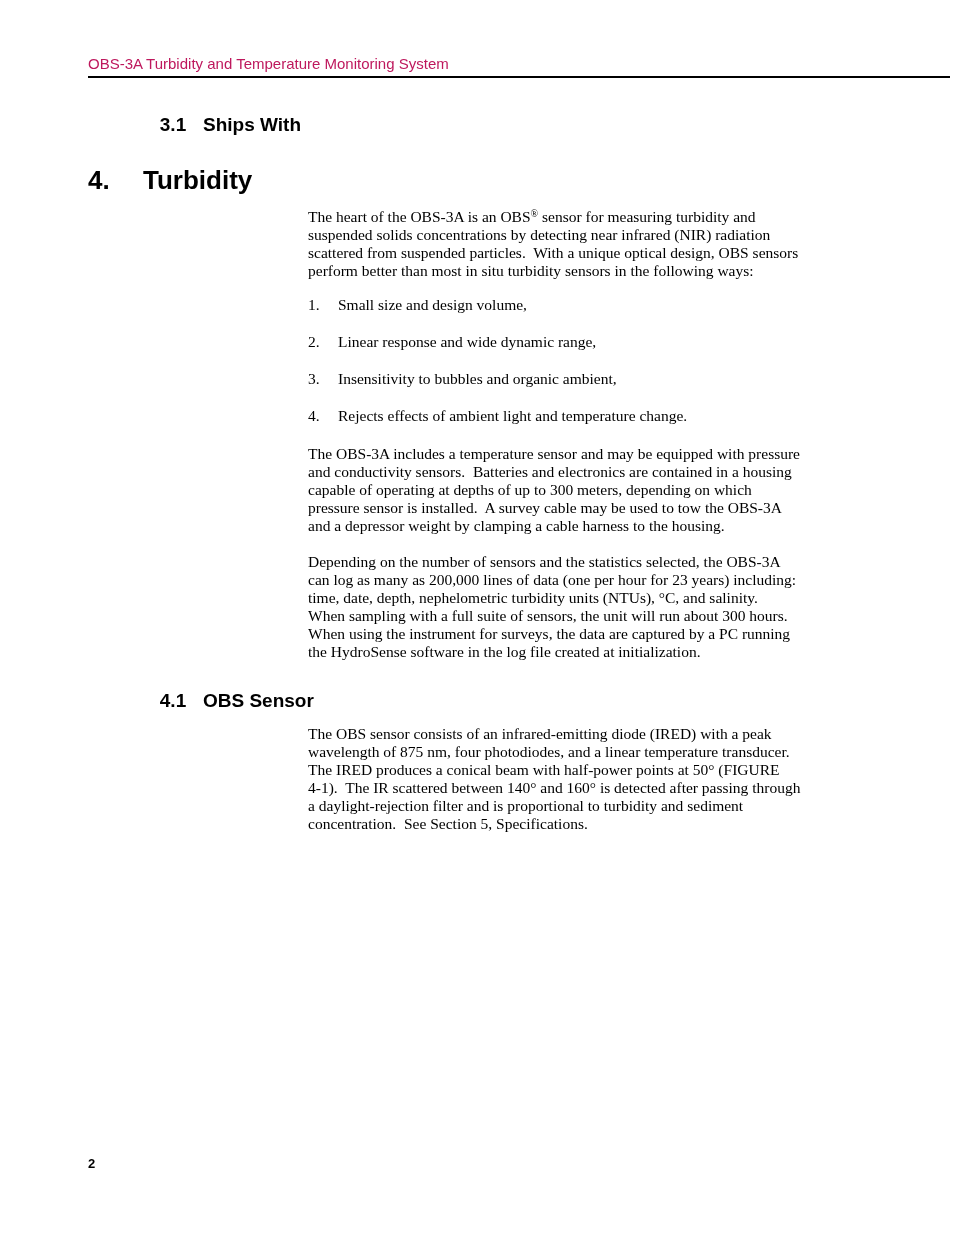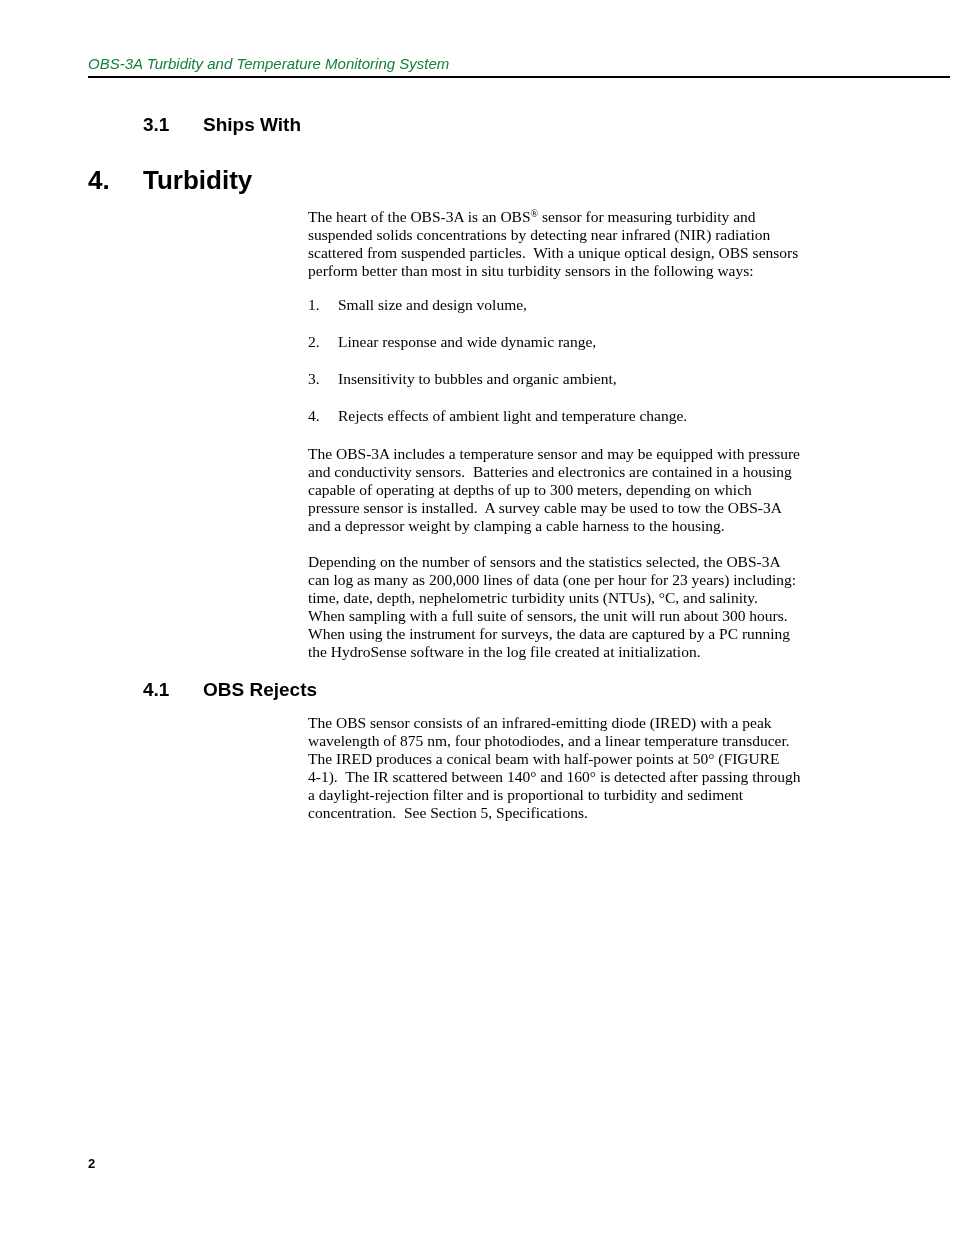--- a/index.html
+++ b/index.html
@@ -13,44 +13,43 @@
     position: relative;
     width: 954px;
     height: 1235px;
     background: #ffffff;
     overflow: hidden;
   }
   
   .running-header {
     margin: 55px 0 0 88px;
     font-family: "Liberation Sans", "DejaVu Sans", sans-serif;
-    font-style: italic;
     font-size: 15px;
     line-height: 18px;
-    color: #15803d;
+    color: #be185d;
   }
   .header-rule {
     margin: 3px 0 0 88px;
     width: 862px;
     height: 2px;
     background: #000000;
   }
   
   .subsection-heading {
     display: flex;
     margin-left: 143px;
     font-family: "Liberation Sans", "DejaVu Sans", sans-serif;
     font-weight: bold;
     font-size: 19px;
     line-height: 24px;
     color: #000000;
   }
-  .subsection-heading .sec-num { width: 60px; flex: 0 0 60px; }
+  .subsection-heading .sec-num { width: 60px; flex: 0 0 60px; text-align: center; }
   .h-ships { margin-top: 35px; }
-  .h-obs   { margin-top: 17px; }
+  .h-obs   { margin-top: 28px; }
   
   .chapter-heading {
     display: flex;
     margin-top: 27px;
     margin-left: 88px;
     font-family: "Liberation Sans", "DejaVu Sans", sans-serif;
     font-weight: bold;
     font-size: 26px;
     line-height: 32px;
     color: #000000;
@@ -147,21 +146,21 @@
 
   <div class="body-block para-3">Depending on the number of sensors and the statistics selected, the OBS-3A
 can log as many as 200,000 lines of data (one per hour for 23 years) including:
 time, date, depth, nephelometric turbidity units (NTUs), °C, and salinity.
 When sampling with a full suite of sensors, the unit will run about 300 hours.
 When using the instrument for surveys, the data are captured by a PC running
 the HydroSense software in the log file created at initialization.</div>
 
   <div class="subsection-heading h-obs">
     <span class="sec-num">4.1</span>
-    <span>OBS Rejects</span>
+    <span>OBS Sensor</span>
   </div>
 
   <div class="body-block para-4"><span>The OBS sensor consists of an infrared-emitting diode (IRED) with a peak
 wavelength of 875 nm, four photodiodes, and a linear temperature transducer.
 The IRED produces a conical beam with half-power points at 50° (FIGURE
 4-1).  The IR scattered between 140° and 160° is detected after passing through
 a daylight-rejection filter and is proportional to turbidity and sediment
 concentration.  See Section 5, </span><span class="italic">Specifications</span><span>.</span></div>
 
   <div class="page-number">2</div>

